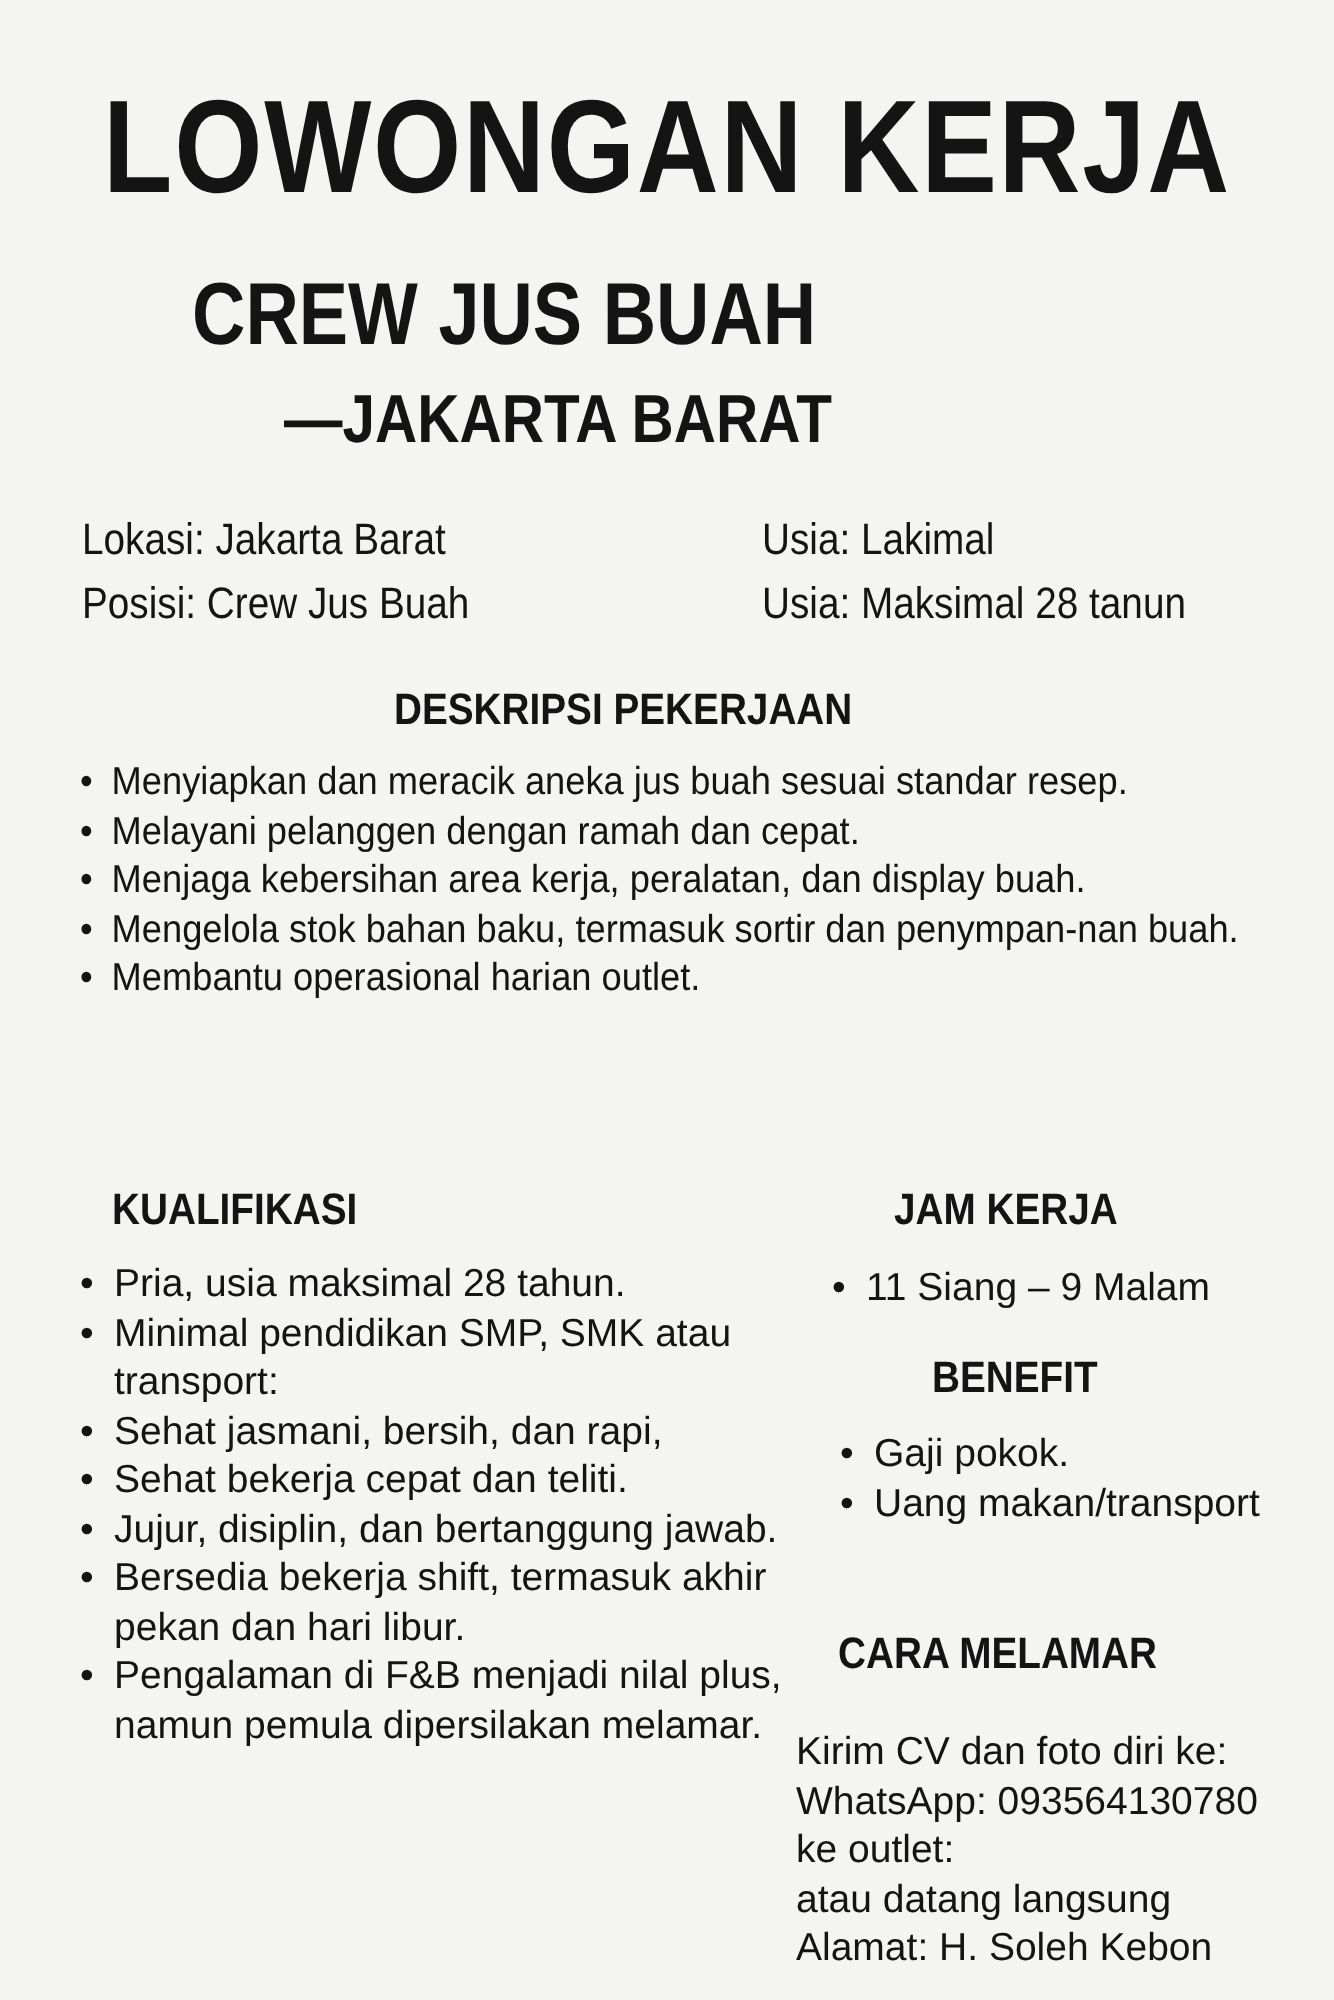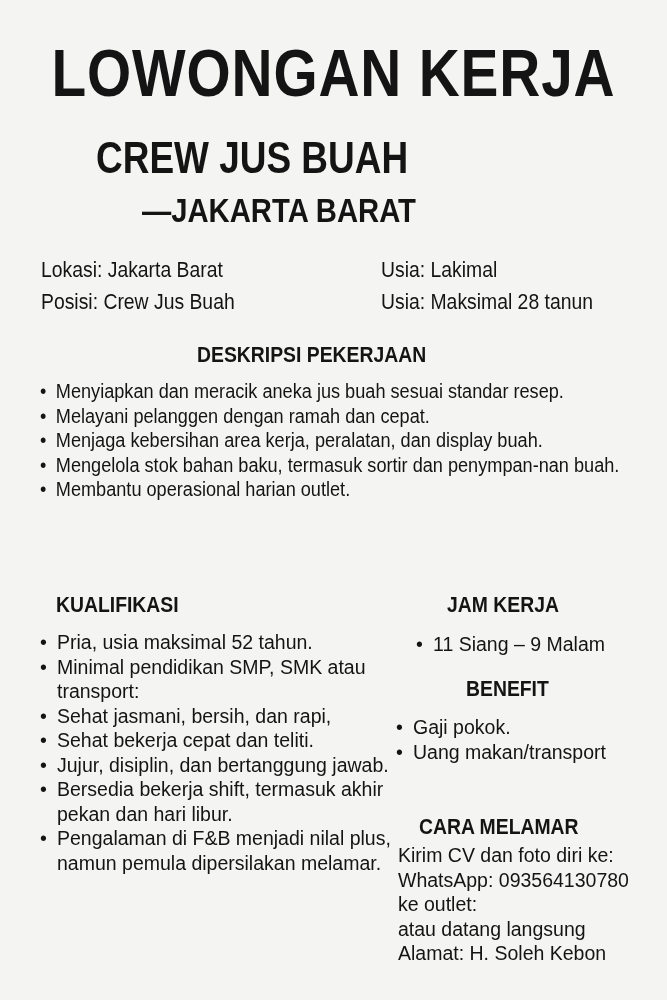--- a/index.html
+++ b/index.html
@@ -44,23 +44,23 @@
     font-size: 19.5px; line-height: 24.5px;
   }
   ul.list li::before {
     content: "•"; position: absolute; left: 0; top: 0;
   }
   .desc { left: 40px; top: 379px; width: 600px; }
   .desc li { transform: scaleX(0.93); transform-origin: left; width: 640px; }
   .qual { left: 40px; top: 630px; width: 340px; }
   .qual li { width: 340px; }
   .jam { left: 416px; top: 632px; }
-  .ben { left: 396px; top: 715px; }
+  .ben { left: 420px; top: 715px; }
   .cara {
-    position: absolute; left: 398px; top: 843px;
+    position: absolute; left: 398px; top: 864px;
     font-size: 19.5px; line-height: 24.5px; white-space: nowrap;
   }
   .cara div { white-space: nowrap; }
 </style>
 </head>
 <body>
 
 <div class="title">LOWONGAN KERJA</div>
 <div class="subtitle">CREW JUS BUAH</div>
 <div class="subtitle2">—JAKARTA BARAT</div>
@@ -78,21 +78,21 @@
 <ul class="list desc">
   <li><span>Menyiapkan dan meracik aneka jus buah sesuai standar resep.</span></li>
   <li><span>Melayani pelanggen dengan ramah dan cepat.</span></li>
   <li><span>Menjaga kebersihan area kerja, peralatan, dan display buah.</span></li>
   <li><span>Mengelola stok bahan baku, termasuk sortir dan penympan-nan buah.</span></li>
   <li><span>Membantu operasional harian outlet.</span></li>
 </ul>
 
 <div class="h2" style="left:56px; top:592px;">KUALIFIKASI</div>
 <ul class="list qual">
-  <li><span>Pria, usia maksimal 52 tahun.</span></li>
+  <li><span>Pria, usia maksimal 28 tahun.</span></li>
   <li><span>Minimal pendidikan SMP, SMK atau transport:</span></li>
   <li><span>Sehat jasmani, bersih, dan rapi,</span></li>
   <li><span>Sehat bekerja cepat dan teliti.</span></li>
   <li><span>Jujur, disiplin, dan bertanggung jawab.</span></li>
   <li><span>Bersedia bekerja shift, termasuk akhir pekan dan hari libur.</span></li>
   <li><span>Pengalaman di F&amp;B menjadi nilal plus, namun pemula dipersilakan melamar.</span></li>
 </ul>
 
 <div class="h2" style="left:447px; top:592px;">JAM KERJA</div>
 <ul class="list jam">

